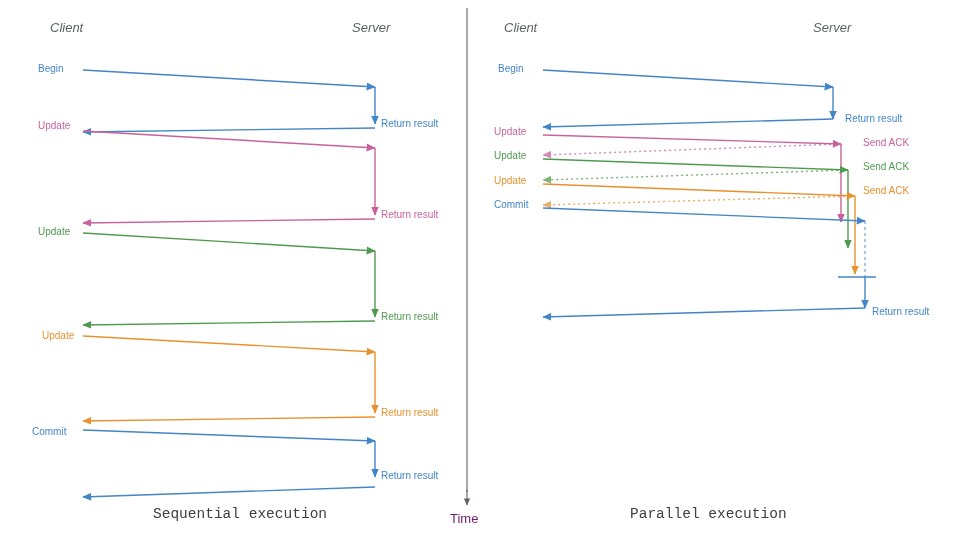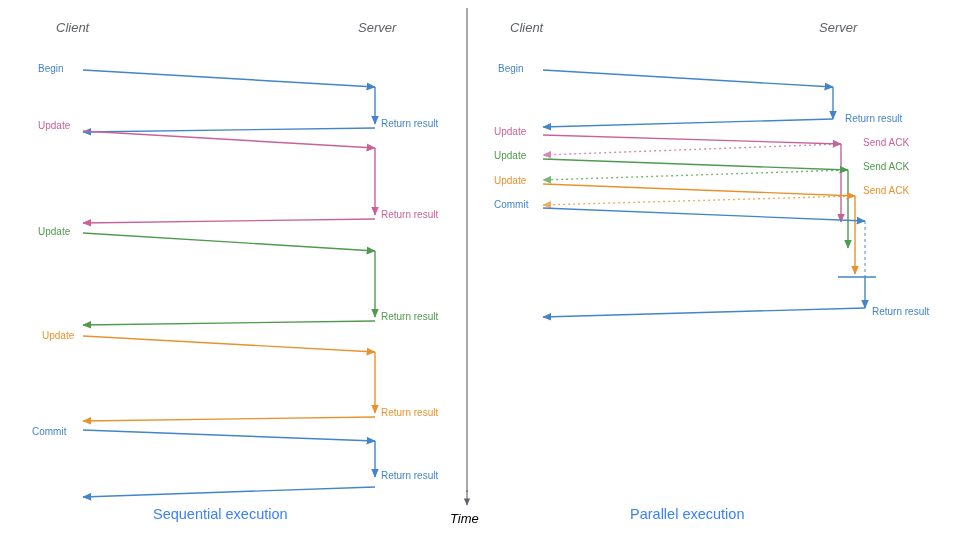--- a/index.html
+++ b/index.html
@@ -1,23 +1,23 @@
 <!DOCTYPE html>
 <html><head>
 <meta charset="utf-8">
 <style>
   html,body{margin:0;padding:0;background:#ffffff;}
   body{width:960px;height:540px;overflow:hidden;
        font-family:"Liberation Sans","DejaVu Sans",sans-serif;}
   #stage{position:relative;width:960px;height:540px;}
   svg.layer{position:absolute;left:0;top:0;width:960px;height:540px;}
   .lbl{position:absolute;white-space:nowrap;font-size:10px;line-height:1;}
-  .lane-hdr{font-style:italic;color:#5f6368;font-size:13px;margin-left:6px;}
-  .caption{color:#3b82f6;font-size:14.5px;}
-  .axis-lbl{color:#000000;font-size:13px;font-style:italic;}
+  .lane-hdr{font-style:italic;color:#5f6368;font-size:13px;}
+  .caption{color:#404040;font-size:14.5px;font-family:Liberation Mono, monospace;}
+  .axis-lbl{color:#701a75;font-size:13px;}
 </style>
 </head>
 <body>
 
 <div id="stage">
 
   <svg class="layer" viewBox="0 0 960 540" xmlns="http://www.w3.org/2000/svg">
     <defs>
       <marker id="ah-blue" markerWidth="7" markerHeight="7" refX="6" refY="3.2" orient="auto">
           <path d="M0,0.4 L6.5,3.2 L0,6 Z" fill="#4285c8"></path>

